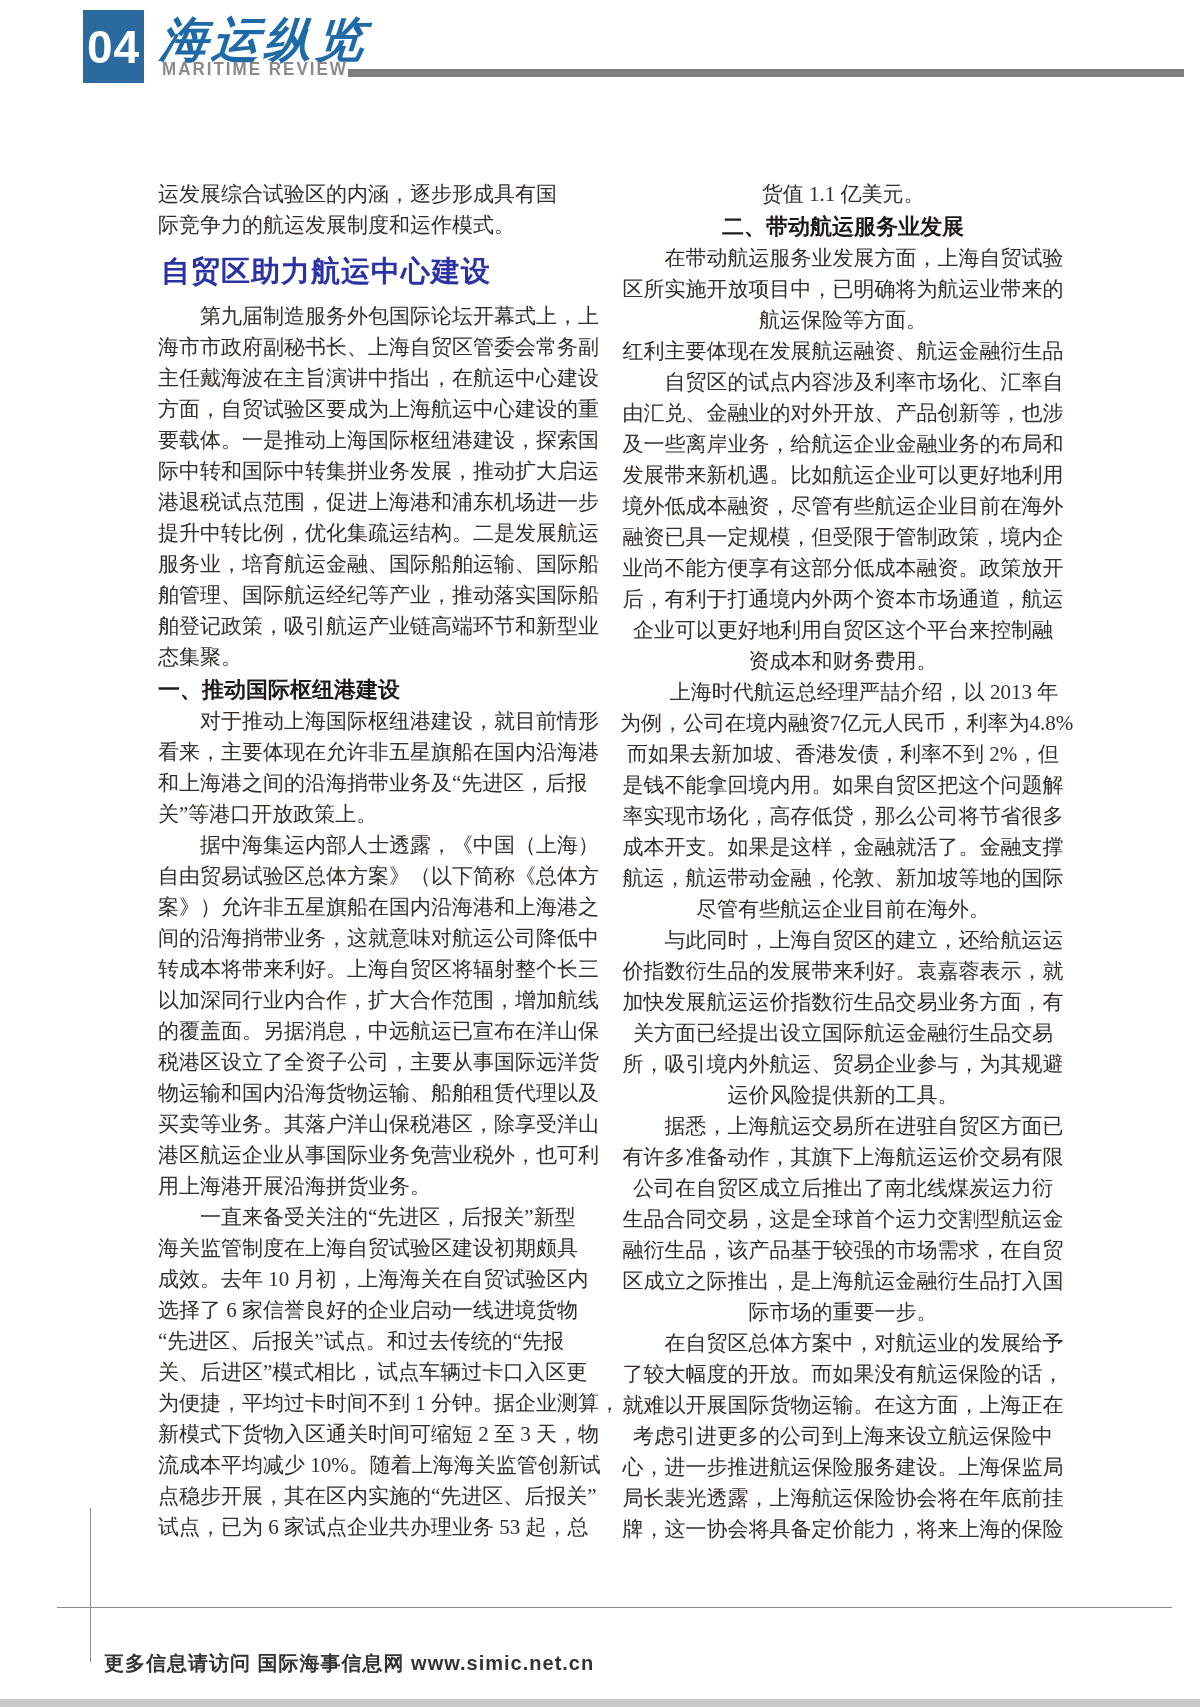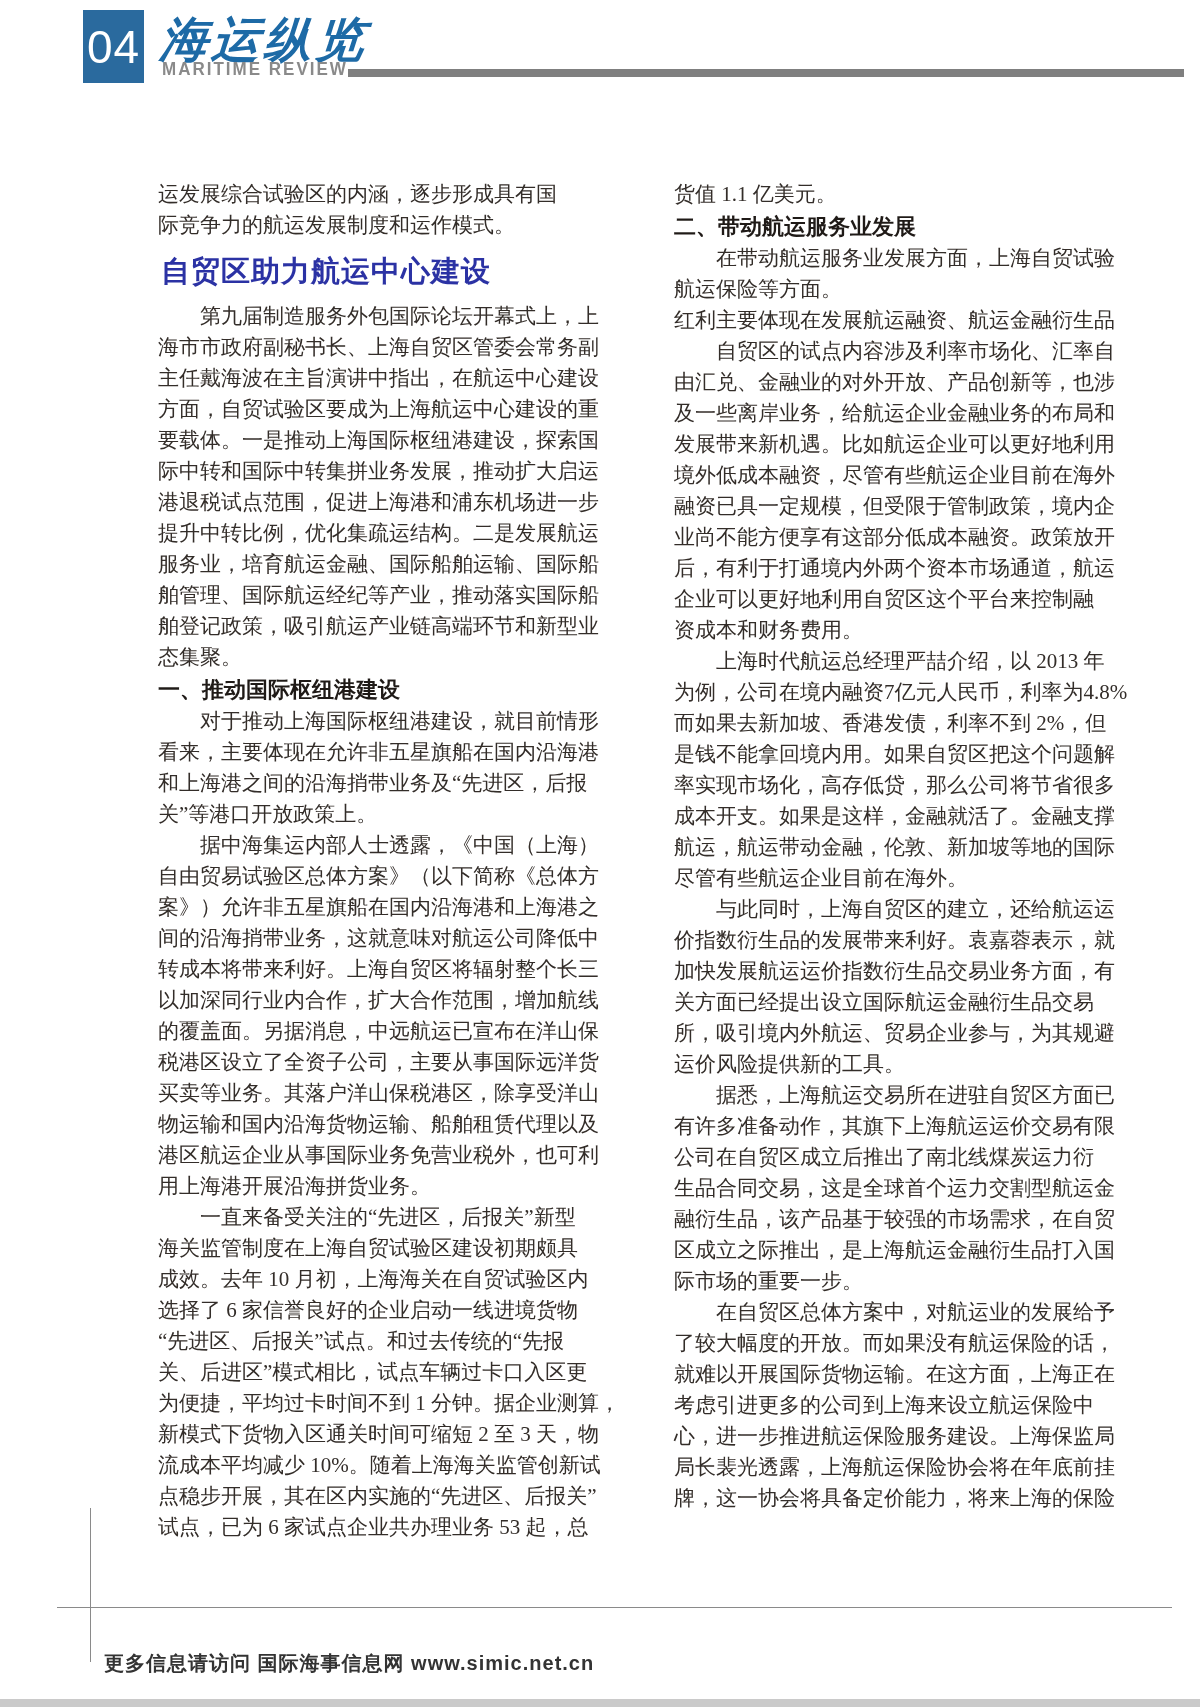--- a/index.html
+++ b/index.html
@@ -8,21 +8,21 @@
     font-family:"Liberation Serif","DejaVu Serif",serif;
   }
   
   .page-num-box{
     position:absolute;left:83px;top:10px;width:61px;height:73px;
     background:var(--box-blue,#2a6a9e);
     display:flex;align-items:center;justify-content:center;
   }
   .page-num-box span{
     color:#ffffff;font-family:"Liberation Sans","DejaVu Sans",sans-serif;
-    font-size:46px;font-weight:400;letter-spacing:1px;
+    font-size:46px;font-weight:700;letter-spacing:1px;
   }
   .masthead-cn{
     position:absolute;left:160px;top:8px;
     font-family:"DejaVu Serif","Liberation Serif",serif;
     font-size:48px;font-weight:bold;font-style:italic;
     color:var(--title-blue,#1d6aa6);letter-spacing:4px;
     transform:skewX(-4deg);
   }
   .masthead-en{
     position:absolute;left:162px;top:59px;
@@ -30,21 +30,21 @@
     font-size:17px;font-weight:bold;color:#8a8a8a;letter-spacing:2px;
     transform:scaleY(1.08);transform-origin:left top;white-space:nowrap;
   }
   .masthead-bar{
     position:absolute;left:348px;top:69px;width:836px;height:8px;
     background:var(--bar-gray,#7f7f7f);
   }
   
   .col{position:absolute;top:142px;color:#332d29;margin-top:37px;}
   .col-left{left:158px;width:452px;}
-  .col-right{left:674px;width:446px;}
+  .col-right{left:620px;width:446px;text-align:center;}
   .line{white-space:nowrap;overflow:visible;}
   .line.body{font-size:21px;height:31px;line-height:31px;}
   .line.h1{
     font-size:29px;font-weight:bold;height:60px;line-height:60px;
     color:var(--heading-blue,#2b32a4);letter-spacing:1px;padding-left:3px;
   }
   .line.h2{font-size:22px;font-weight:bold;height:33px;line-height:33px;color:#1f1a17;}
   
   .footer-vline{
     position:absolute;left:90px;top:1508px;width:1px;height:154px;
@@ -100,40 +100,41 @@
       <div class="line body">和上海港之间的沿海捎带业务及“先进区，后报</div>
       <div class="line body">关”等港口开放政策上。</div>
       <div class="line body">　　据中海集运内部人士透露，《中国（上海）</div>
       <div class="line body">自由贸易试验区总体方案》（以下简称《总体方</div>
       <div class="line body">案》）允许非五星旗船在国内沿海港和上海港之</div>
       <div class="line body">间的沿海捎带业务，这就意味对航运公司降低中</div>
       <div class="line body">转成本将带来利好。上海自贸区将辐射整个长三</div>
       <div class="line body">以加深同行业内合作，扩大合作范围，增加航线</div>
       <div class="line body">的覆盖面。另据消息，中远航运已宣布在洋山保</div>
       <div class="line body">税港区设立了全资子公司，主要从事国际远洋货</div>
+      <div class="line body">物运输和国内沿海货物运输、船舶租赁代理以及</div>
       <div class="line body">买卖等业务。其落户洋山保税港区，除享受洋山</div>
-      <div class="line body">物运输和国内沿海货物运输、船舶租赁代理以及</div>
       <div class="line body">港区航运企业从事国际业务免营业税外，也可利</div>
       <div class="line body">用上海港开展沿海拼货业务。</div>
       <div class="line body">　　一直来备受关注的“先进区，后报关”新型</div>
       <div class="line body">海关监管制度在上海自贸试验区建设初期颇具</div>
       <div class="line body">成效。去年 10 月初，上海海关在自贸试验区内</div>
       <div class="line body">选择了 6 家信誉良好的企业启动一线进境货物</div>
       <div class="line body">“先进区、后报关”试点。和过去传统的“先报</div>
       <div class="line body">关、后进区”模式相比，试点车辆过卡口入区更</div>
       <div class="line body">为便捷，平均过卡时间不到 1 分钟。据企业测算，</div>
       <div class="line body">新模式下货物入区通关时间可缩短 2 至 3 天，物</div>
       <div class="line body">流成本平均减少 10%。随着上海海关监管创新试</div>
       <div class="line body">点稳步开展，其在区内实施的“先进区、后报关”</div>
       <div class="line body">试点，已为 6 家试点企业共办理业务 53 起，总</div>
     </div>
   <div class="col col-right">
       <div class="line body">货值 1.1 亿美元。</div>
       <div class="line h2">二、带动航运服务业发展</div>
       <div class="line body">　　在带动航运服务业发展方面，上海自贸试验</div>
+      <div class="line body">区所实施开放项目中，已明确将为航运业带来的</div>
       <div class="line body">航运保险等方面。</div>
       <div class="line body">红利主要体现在发展航运融资、航运金融衍生品</div>
       <div class="line body">　　自贸区的试点内容涉及利率市场化、汇率自</div>
       <div class="line body">由汇兑、金融业的对外开放、产品创新等，也涉</div>
       <div class="line body">及一些离岸业务，给航运企业金融业务的布局和</div>
       <div class="line body">发展带来新机遇。比如航运企业可以更好地利用</div>
       <div class="line body">境外低成本融资，尽管有些航运企业目前在海外</div>
       <div class="line body">融资已具一定规模，但受限于管制政策，境内企</div>
       <div class="line body">业尚不能方便享有这部分低成本融资。政策放开</div>
       <div class="line body">后，有利于打通境内外两个资本市场通道，航运</div>

